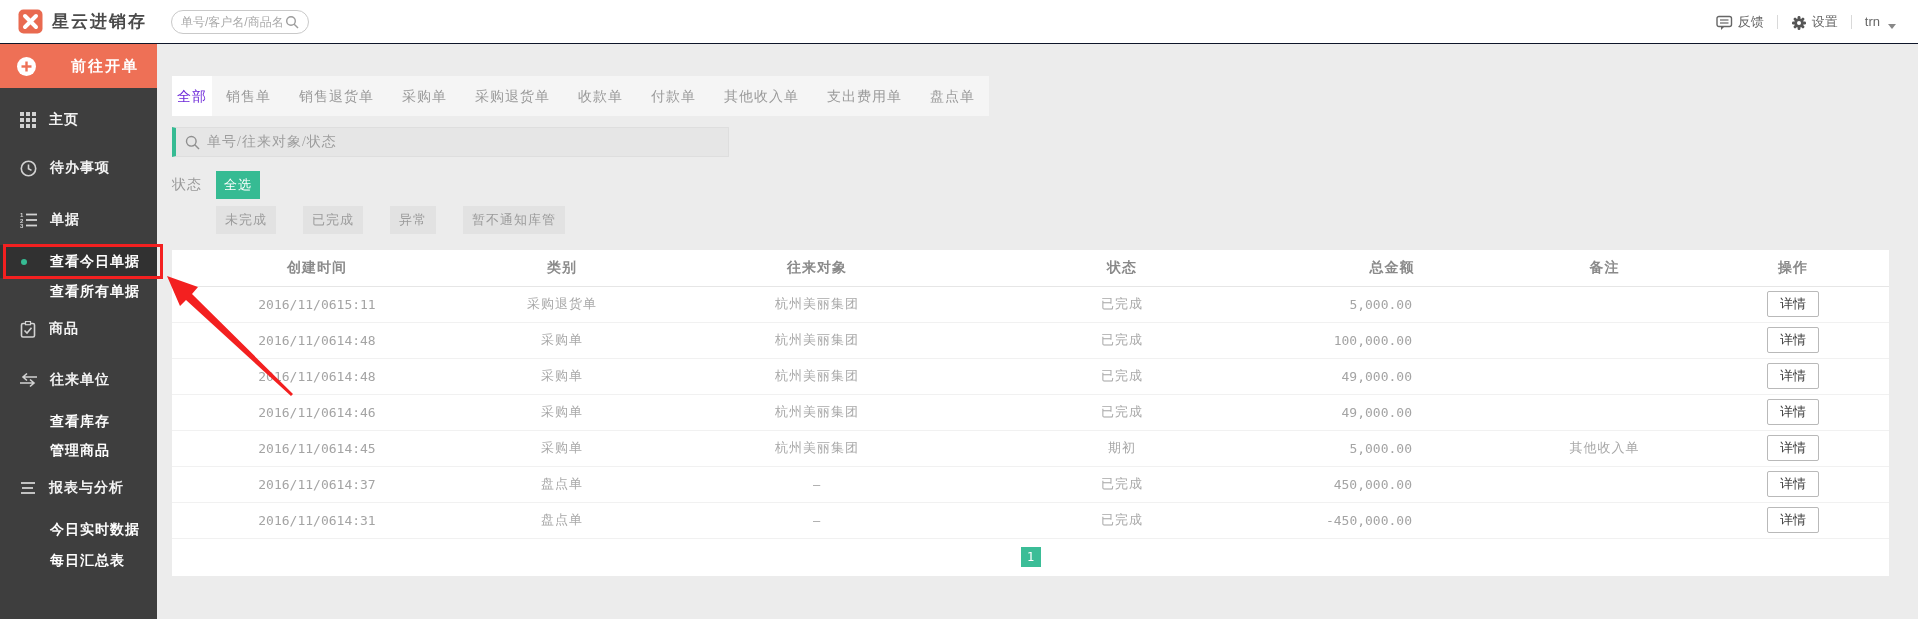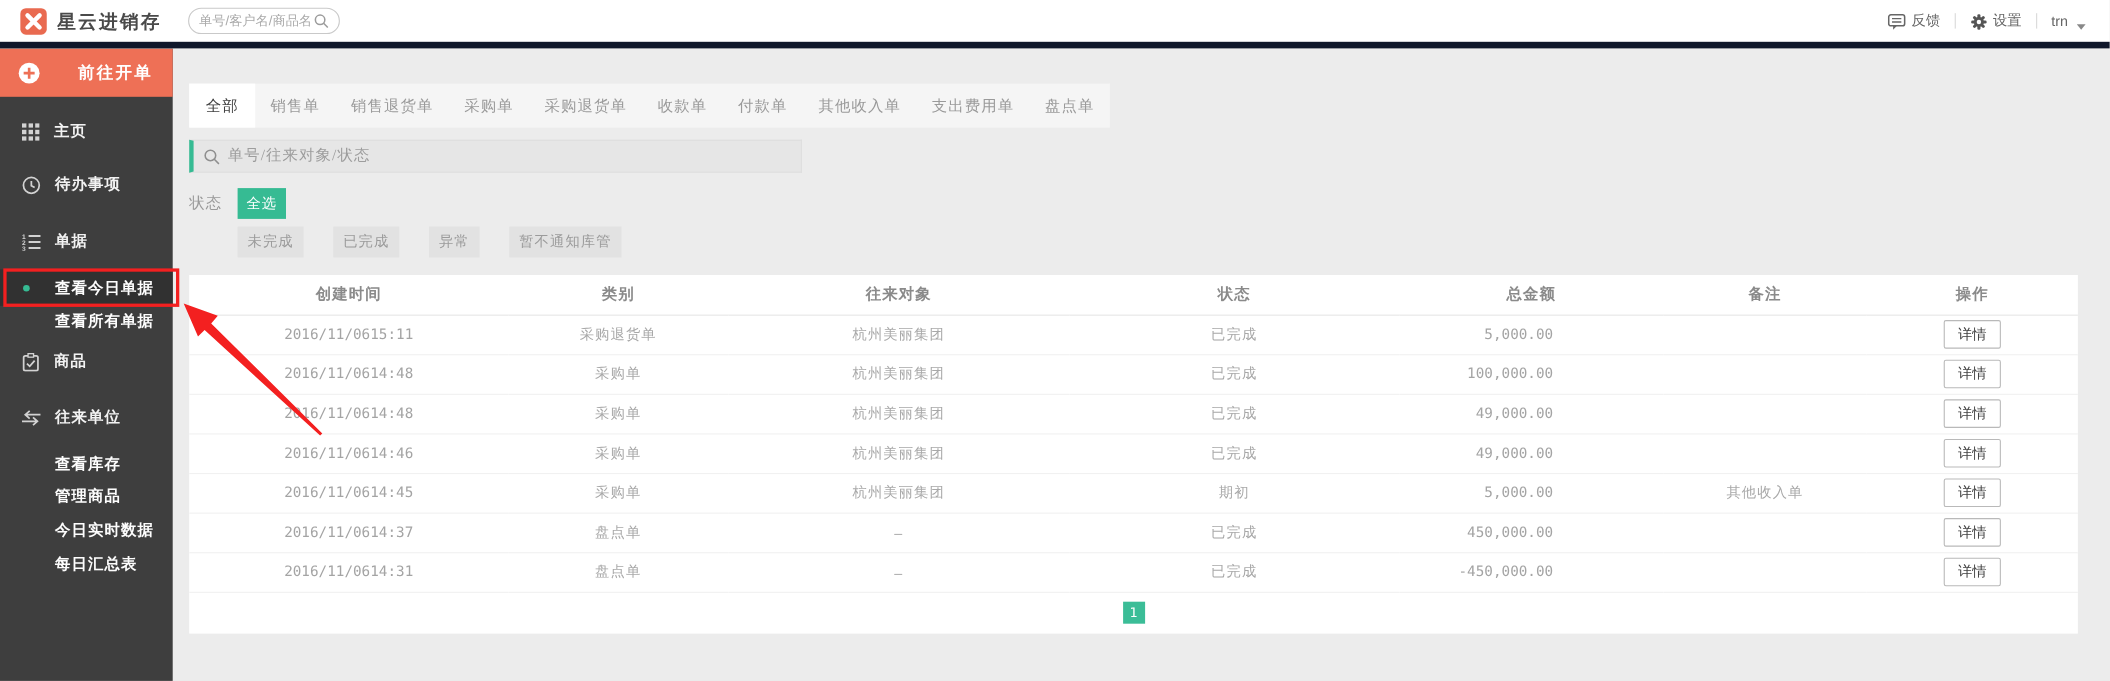--- a/index.html
+++ b/index.html
@@ -3,21 +3,21 @@
 <meta charset="utf-8">
 <style>
   * { margin:0; padding:0; box-sizing:border-box; }
   html,body { width:1918px; height:619px; }
   body {
     font-family:"Liberation Sans","DejaVu Sans",sans-serif;
     background:#ececec; position:relative; overflow:hidden;
   }
   
   .topbar { position:absolute; top:0; left:0; width:100%; height:44px; background:#fff;
-            border-bottom:6px solid #0f172a; display:flex; align-items:center; z-index:3; }
+            border-bottom:1px solid #0f172a; display:flex; align-items:center; z-index:3; }
   .logo { display:flex; align-items:center; margin-left:18px; }
   .logo-badge { width:25px; height:25px; flex:0 0 25px; }
   .logo-title { margin-left:9px; font-size:17px; font-weight:bold; color:#4a4a4a; letter-spacing:2px; }
   .topbar-search { margin-left:24px; width:138px; height:24px; border:1px solid #c9c9c9;
                    border-radius:12px; display:flex; align-items:center; padding:0 9px; background:#fff; }
   .topbar-search input { flex:1; min-width:0; border:none; outline:none; background:transparent;
                    font-size:12px; color:#777; font-family:inherit; }
   .topbar-search input::placeholder { color:#a9a9a9; }
   .topbar-right { margin-left:auto; margin-right:22px; display:flex; align-items:center;
                   font-size:13px; color:#666; }
@@ -38,21 +38,21 @@
   .nav-sub.active { height:33px; line-height:33px; background:#313131; position:relative; }
   .nav-sub.active .dot { position:absolute; left:21px; top:14px; width:6px; height:6px;
              border-radius:50%; background:#36bb93; }
   .mt8{margin-top:8px}.mt4{margin-top:4px}.mt3{margin-top:3px}.mt2{margin-top:2px}.mt1{margin-top:1px}
   
   .main { position:absolute; left:157px; top:44px; right:0; bottom:0; background:#ececec; }
   .content { margin-left:15px; }
   .tabs-row { margin-top:32px; }
   .tabs { display:inline-flex; background:#f5f5f5; height:40px; }
   .tab { line-height:40px; padding:0 14px; font-size:14px; color:#9a9a9a; letter-spacing:1px; cursor:pointer; }
-  .tab.active { background:#fff; color:#404040; padding:0 15px; }
+  .tab.active { background:#fff; color:#6d28d9; padding:0 5px; }
   .search-row { margin-top:11px; width:557px; height:30px; background:#e6e6e6;
                 border:1px solid #dedede; border-left:4px solid #36bb93;
                 display:flex; align-items:center; padding:0 9px;font-family:Liberation Serif, serif; }
   .search-row svg { flex:0 0 auto; margin-right:7px; }
   .search-row input { flex:1; min-width:0; border:none; outline:none; background:transparent;
                 font-size:14px; color:#666; font-family:inherit; letter-spacing:1px; }
   .search-row input::placeholder { color:#9d9d9d; }
   .filter { margin-top:14px; }
   .filter-row1 { display:flex; align-items:center; }
   .filter-label { color:#999; font-size:14px; letter-spacing:1px; width:44px; }
@@ -200,20 +200,28 @@
     <span>往来单位</span>
   </div>
 
   <div class="nav-sub mt4">
     <span>查看库存</span>
   </div>
   <div class="nav-sub mt2">
     <span>管理商品</span>
   </div>
 
+  <div class="nav-item">
+    <svg width="16" height="14" viewBox="0 0 16 14">
+      <line x1="1" y1="2" x2="15" y2="2" stroke="#d2d2d2" stroke-width="1.8"></line>
+      <line x1="2" y1="7" x2="13" y2="7" stroke="#d2d2d2" stroke-width="1.8"></line>
+      <line x1="1" y1="12" x2="15" y2="12" stroke="#d2d2d2" stroke-width="1.8"></line>
+    </svg>
+    <span>报表与分析</span>
+  </div>
 
   <div class="nav-sub mt4">
     <span>今日实时数据</span>
   </div>
   <div class="nav-sub mt4">
     <span>每日汇总表</span>
   </div>
 </div>
 
 <div class="main">

